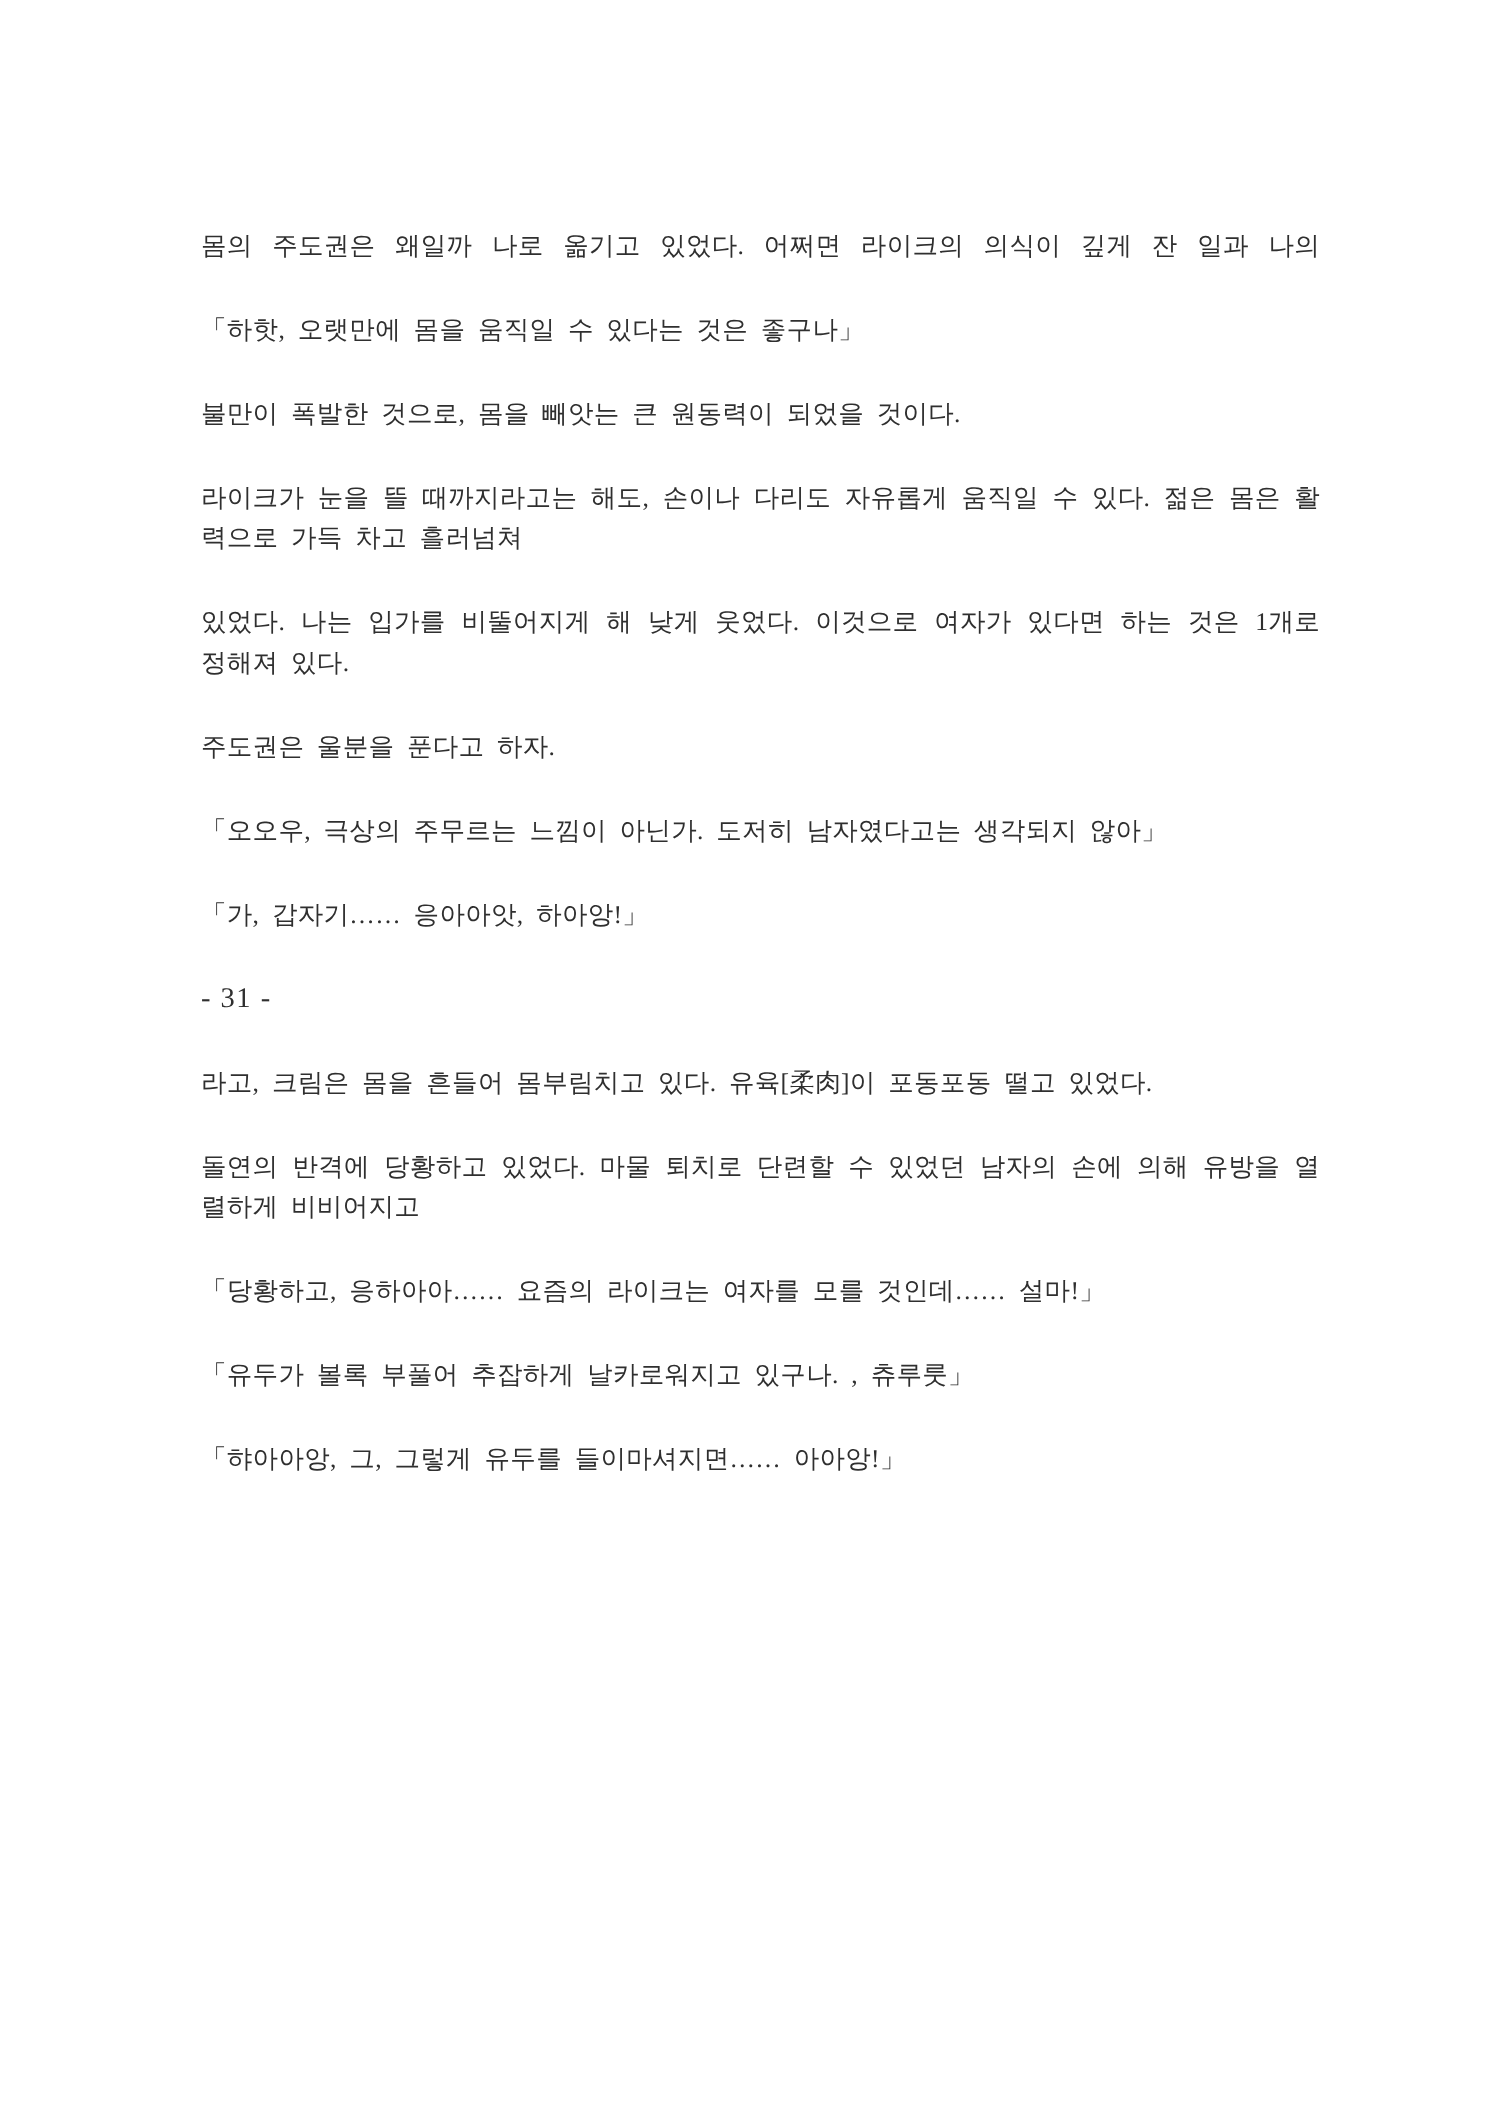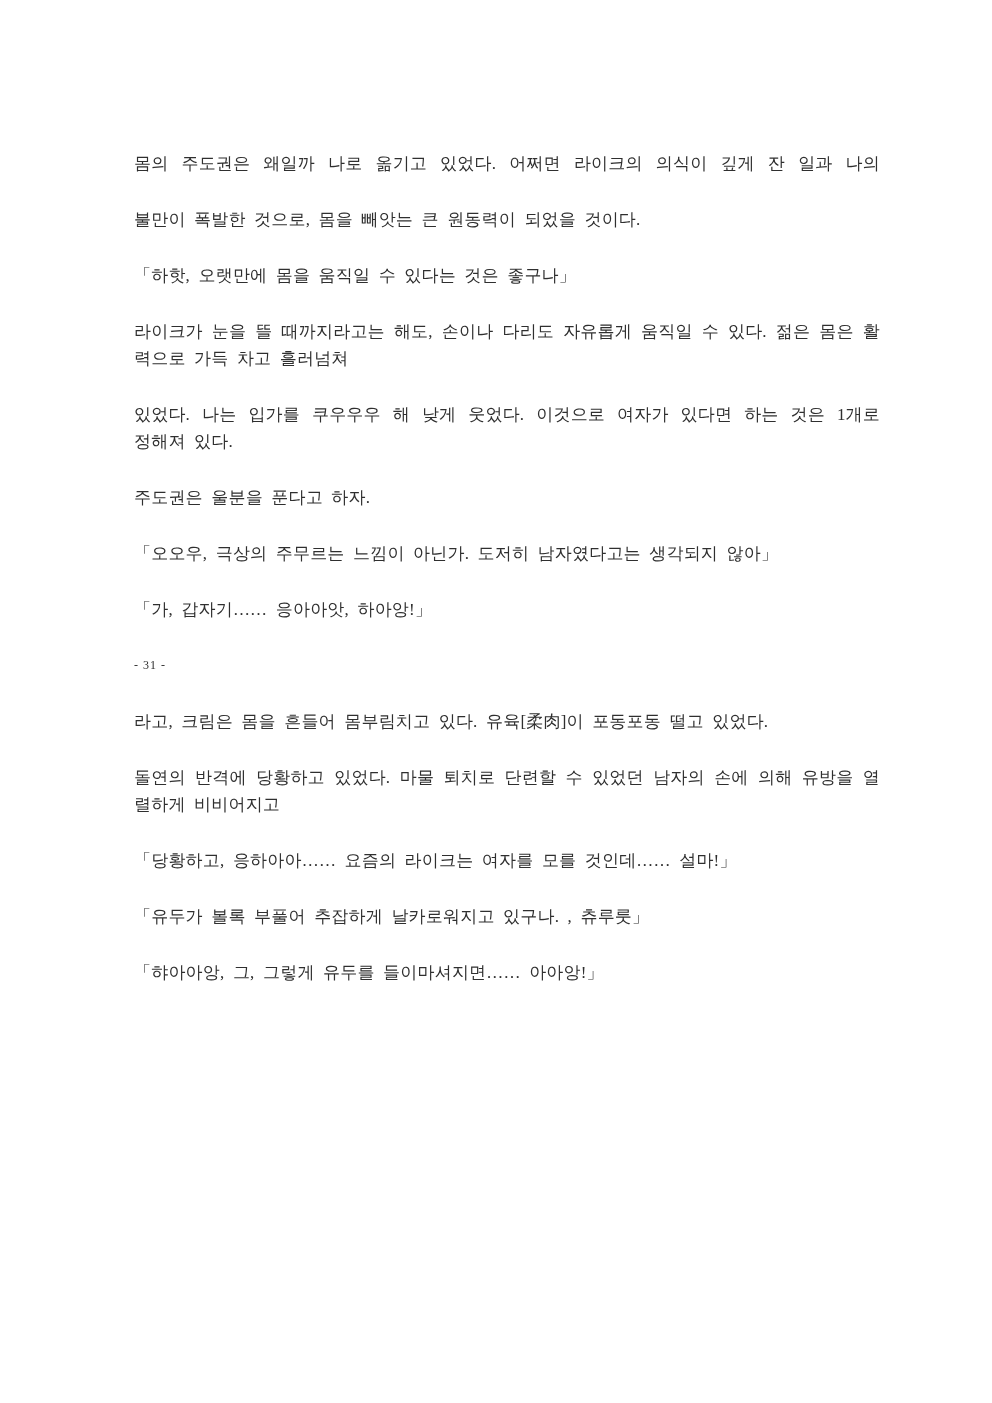--- a/index.html
+++ b/index.html
@@ -31,50 +31,50 @@
     word-spacing: 4px;
     text-align: left;
     white-space: normal;
   }
   
   .line.flush {
     text-align: justify;
     text-align-last: justify;
   }
   .page-number {
-    font-size: 12px;
+    font-size: 19px;
     line-height: 27px;
     margin: 0 0 29px 0;
     letter-spacing: 1px;
   }
 </style>
 </head>
 <body>
 
 <div class="page">
 
   <div class="para">
     <div class="line flush">몸의 주도권은 왜일까 나로 옮기고 있었다. 어쩌면 라이크의 의식이 깊게 잔 일과 나의</div>
   </div>
 
   <div class="para">
-    <div class="line">불만이 폭발한 것으로, 몸을 빼앗는 큰 원동력이 되었을 것이다.</div>
+    <div class="line">「하핫, 오랫만에 몸을 움직일 수 있다는 것은 좋구나」</div>
   </div>
 
   <div class="para">
-    <div class="line">「하핫, 오랫만에 몸을 움직일 수 있다는 것은 좋구나」</div>
+    <div class="line">불만이 폭발한 것으로, 몸을 빼앗는 큰 원동력이 되었을 것이다.</div>
   </div>
 
   <div class="para">
     <div class="line flush">라이크가 눈을 뜰 때까지라고는 해도, 손이나 다리도 자유롭게 움직일 수 있다. 젊은 몸은 활</div>
     <div class="line">력으로 가득 차고 흘러넘쳐</div>
   </div>
 
   <div class="para">
-    <div class="line flush">있었다. 나는 입가를 쿠우우우 해 낮게 웃었다. 이것으로 여자가 있다면 하는 것은 1개로</div>
+    <div class="line flush">있었다. 나는 입가를 비뚤어지게 해 낮게 웃었다. 이것으로 여자가 있다면 하는 것은 1개로</div>
     <div class="line">정해져 있다.</div>
   </div>
 
   <div class="para">
     <div class="line">주도권은 울분을 푼다고 하자.</div>
   </div>
 
   <div class="para">
     <div class="line">「오오우, 극상의 주무르는 느낌이 아닌가. 도저히 남자였다고는 생각되지 않아」</div>
   </div>

